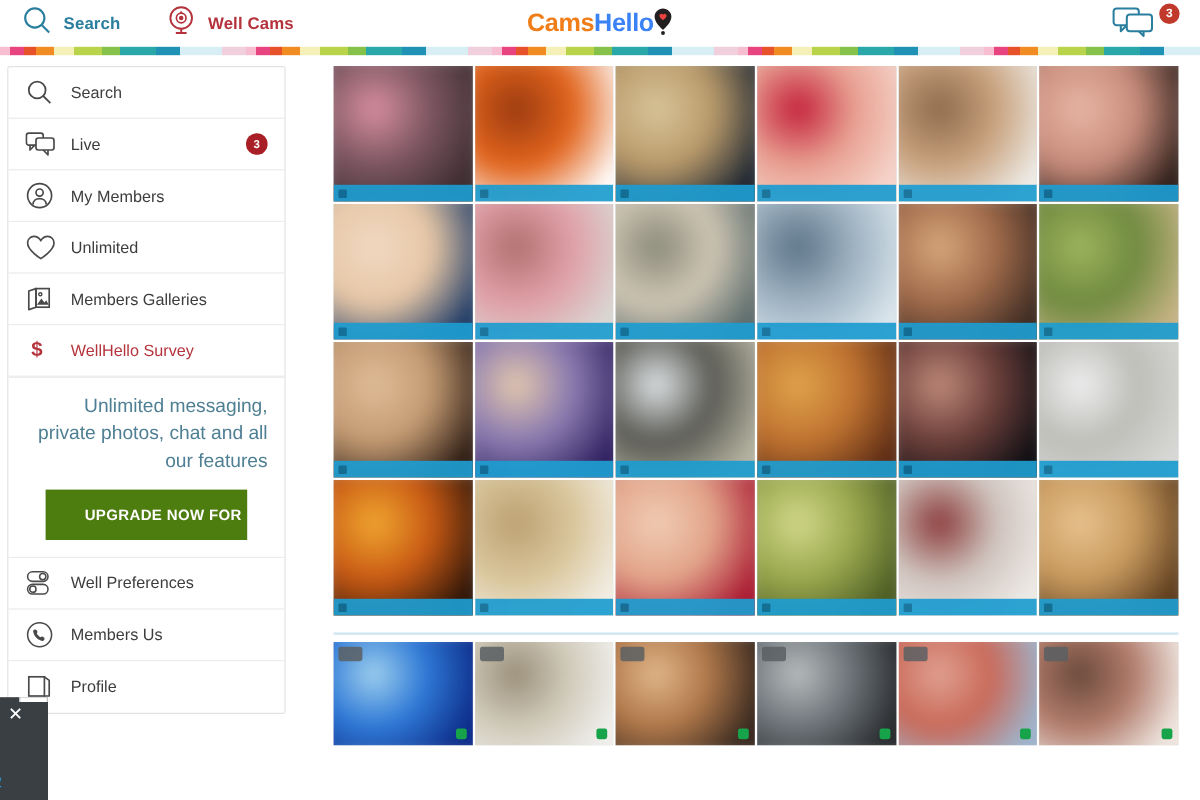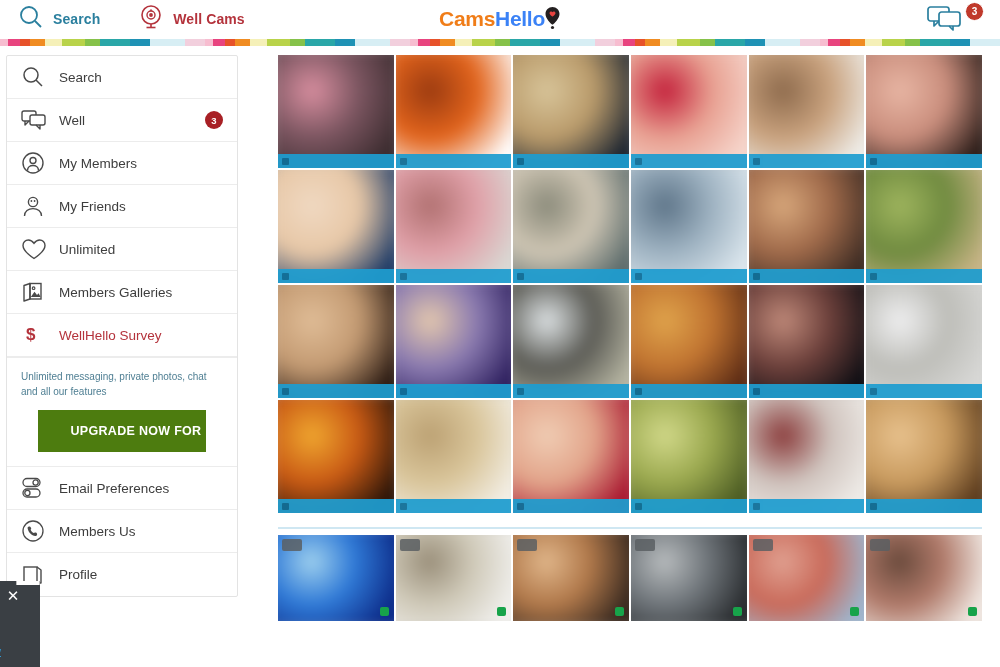--- a/index.html
+++ b/index.html
@@ -71,21 +71,21 @@
   .nav-lbl { font-size:13.5px; color:#3d3d3d; }
   .nav-lbl.accent { color:#b4333c; }
   .nav-badge {
     position:absolute; right:14px; top:50%; transform:translateY(-50%);
     width:18px; height:18px; border-radius:50%; background:#a82025; color:#fff;
     font-size:9.5px; font-weight:bold; display:flex; align-items:center; justify-content:center;
   }
 
   .promo { padding:12px 14px 14px; border-bottom:1px solid #ececec; border-top:1px solid #ececec; }
   .promo-text {
-    font-size:10px; color:#4f7f93; text-align:left; line-height:1.45; margin-bottom:11px;
+    font-size:16px; color:#4f7f93; text-align:right; line-height:1.45; margin-bottom:11px;
   }
   .promo-btn {
     display:block; width:168px; margin:0 auto; height:42px; line-height:42px;
     background:#4d7c0f; color:#fff; font-size:12.5px; font-weight:bold;
     text-align:center; letter-spacing:.3px; cursor:pointer; border:none;
     font-family:"Liberation Sans", sans-serif;
     padding-left:28px;
   }
 
   
@@ -210,46 +210,35 @@
 
     <div class="nav-item">
       <span class="nav-ico">
         <svg width="26" height="22" viewBox="0 0 26 22">
           <rect x="1" y="2" width="14" height="10" rx="2" fill="none" stroke="#4a4a4a" stroke-width="1.4"></rect>
           <path d="M4 12 L4 16 L8 12" fill="none" stroke="#4a4a4a" stroke-width="1.4" stroke-linejoin="round"></path>
           <rect x="9" y="6" width="15" height="10" rx="2" fill="#fff" stroke="#4a4a4a" stroke-width="1.4"></rect>
           <path d="M19 16 L19 20 L15 16" fill="none" stroke="#4a4a4a" stroke-width="1.4" stroke-linejoin="round"></path>
         </svg>
       </span>
-      <span class="nav-lbl">Well</span>
+      <span class="nav-lbl">Live</span>
       <span class="nav-badge">3</span>
     </div>
 
     <div class="nav-item">
       <span class="nav-ico">
         <svg width="24" height="24" viewBox="0 0 24 24">
           <circle cx="12" cy="12" r="10" fill="none" stroke="#4a4a4a" stroke-width="1.4"></circle>
           <circle cx="12" cy="9.5" r="3" fill="none" stroke="#4a4a4a" stroke-width="1.4"></circle>
           <path d="M6.5 19.5c0-3.2 2.5-5 5.5-5s5.5 1.8 5.5 5" fill="none" stroke="#4a4a4a" stroke-width="1.4"></path>
         </svg>
       </span>
       <span class="nav-lbl">My Members</span>
     </div>
 
-    <div class="nav-item">
-      <span class="nav-ico">
-        <svg width="24" height="24" viewBox="0 0 24 24">
-          <circle cx="12" cy="8" r="4.6" fill="none" stroke="#4a4a4a" stroke-width="1.4"></circle>
-          <circle cx="10.4" cy="7" r="0.9" fill="#4a4a4a"></circle>
-          <circle cx="13.6" cy="7" r="0.9" fill="#4a4a4a"></circle>
-          <path d="M3.5 22c0-4.6 3.8-7.4 8.5-7.4s8.5 2.8 8.5 7.4" fill="none" stroke="#4a4a4a" stroke-width="1.4"></path>
-        </svg>
-      </span>
-      <span class="nav-lbl">My Friends</span>
-    </div>
 
     <div class="nav-item">
       <span class="nav-ico">
         <svg width="26" height="24" viewBox="0 0 26 24">
           <path d="M13 21.5S2 14.6 2 8.4C2 5.3 4.4 3 7.3 3c2.3 0 4.3 1.4 5.7 3.4C14.4 4.4 16.4 3 18.7 3 21.6 3 24 5.3 24 8.4c0 6.2-11 13.1-11 13.1z" fill="none" stroke="#4a4a4a" stroke-width="1.4"></path>
         </svg>
       </span>
       <span class="nav-lbl">Unlimited</span>
     </div>
 
@@ -277,21 +266,21 @@
 
     <div class="nav-item">
       <span class="nav-ico">
         <svg width="26" height="24" viewBox="0 0 26 24">
           <rect x="2" y="2.5" width="17" height="8" rx="4" fill="none" stroke="#4a4a4a" stroke-width="1.3"></rect>
           <circle cx="14.6" cy="6.5" r="2.6" fill="none" stroke="#4a4a4a" stroke-width="1.3"></circle>
           <rect x="2" y="13" width="17" height="8" rx="4" fill="none" stroke="#4a4a4a" stroke-width="1.3"></rect>
           <circle cx="6.4" cy="17" r="2.6" fill="none" stroke="#4a4a4a" stroke-width="1.3"></circle>
         </svg>
       </span>
-      <span class="nav-lbl">Email Preferences</span>
+      <span class="nav-lbl">Well Preferences</span>
     </div>
 
     <div class="nav-item">
       <span class="nav-ico">
         <svg width="24" height="24" viewBox="0 0 24 24">
           <circle cx="12" cy="12" r="10" fill="none" stroke="#4a4a4a" stroke-width="1.3"></circle>
           <path d="M8 7.5c1 0 1.6.4 2 1.3.4.9.1 1.5-.4 2 .6 1.4 1.8 2.6 3.2 3.2.5-.5 1.1-.8 2-.4.9.4 1.3 1 1.3 2 0 .9-.8 1.6-1.8 1.5C10.6 16.6 7.4 13.4 6.6 9.3c-.1-1 .6-1.8 1.4-1.8z" fill="#4a4a4a"></path>
         </svg>
       </span>
       <span class="nav-lbl">Members Us</span>

